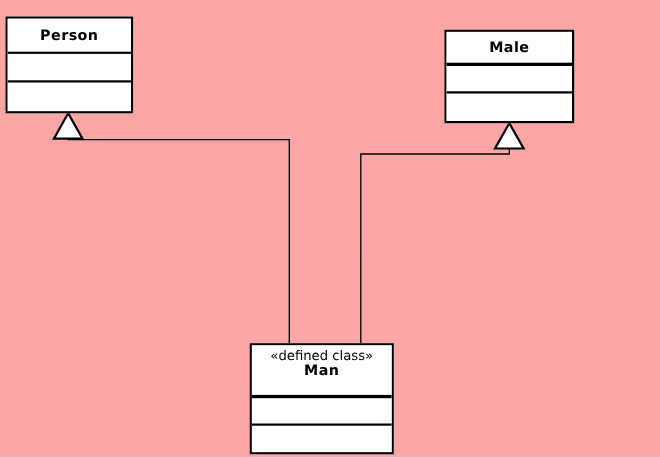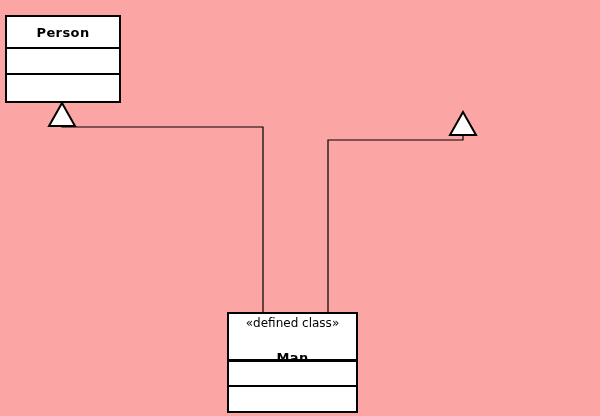--- a/index.html
+++ b/index.html
@@ -94,21 +94,20 @@
   #class-man {
     left: 227px;
     top: 312px;
     width: 131px;
     height: 101px;
   }
   #class-man .name-compartment {
     height: 45px;
     padding-top: 2px;
     justify-content: flex-start;
-    gap: 20px;
   }
   #class-man .attr-compartment { height: 26px; }
   #class-man .op-compartment  { height: 26px; }
 </style>
 </head>
 <body>
 
 <div id="canvas">
 
   <svg id="diagram-svg" viewBox="0 0 600 416" xmlns="http://www.w3.org/2000/svg">
@@ -125,20 +124,27 @@
   </svg>
 
   <div class="uml-class" id="class-person">
     <div class="compartment name-compartment">
       <div class="class-name">Person</div>
     </div>
     <div class="compartment attr-compartment divider-top empty-compartment"></div>
     <div class="compartment op-compartment divider-top empty-compartment"></div>
   </div>
 
+  <div class="uml-class" id="class-male">
+    <div class="compartment name-compartment">
+      <div class="class-name">Male</div>
+    </div>
+    <div class="compartment attr-compartment heavy-divider-top empty-compartment"></div>
+    <div class="compartment op-compartment divider-top empty-compartment"></div>
+  </div>
 
   <div class="uml-class" id="class-man">
     <div class="compartment name-compartment">
       <div class="class-stereotype">«defined class»</div>
       <div class="class-name">Man</div>
     </div>
     <div class="compartment attr-compartment heavy-divider-top empty-compartment"></div>
     <div class="compartment op-compartment divider-top empty-compartment"></div>
   </div>
 

